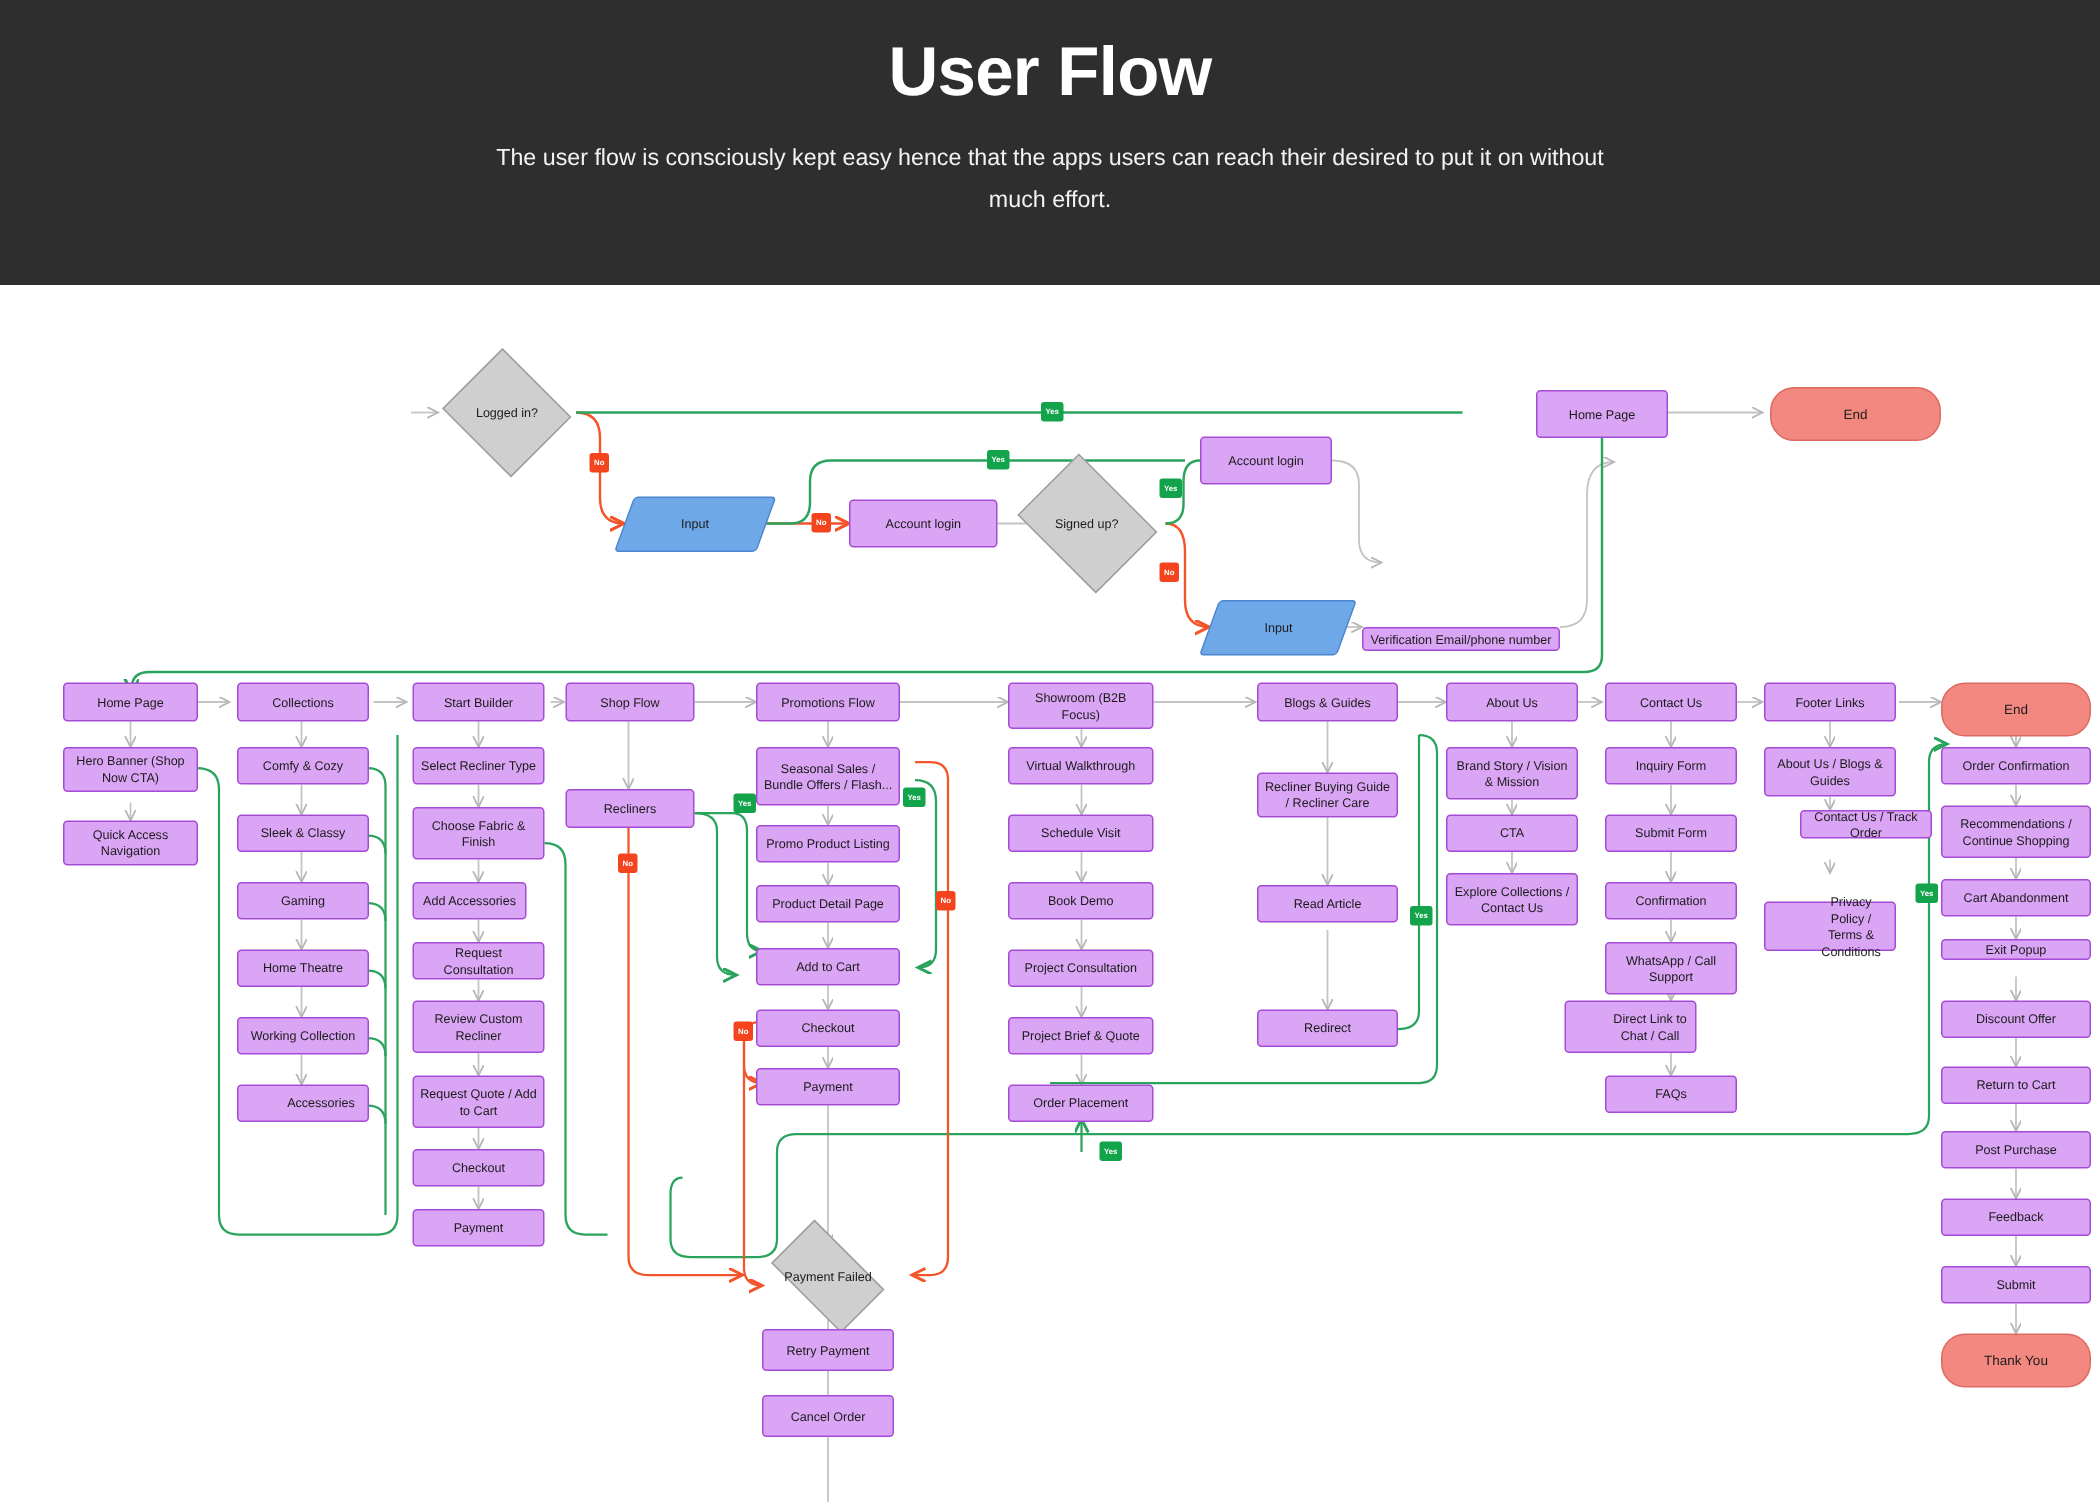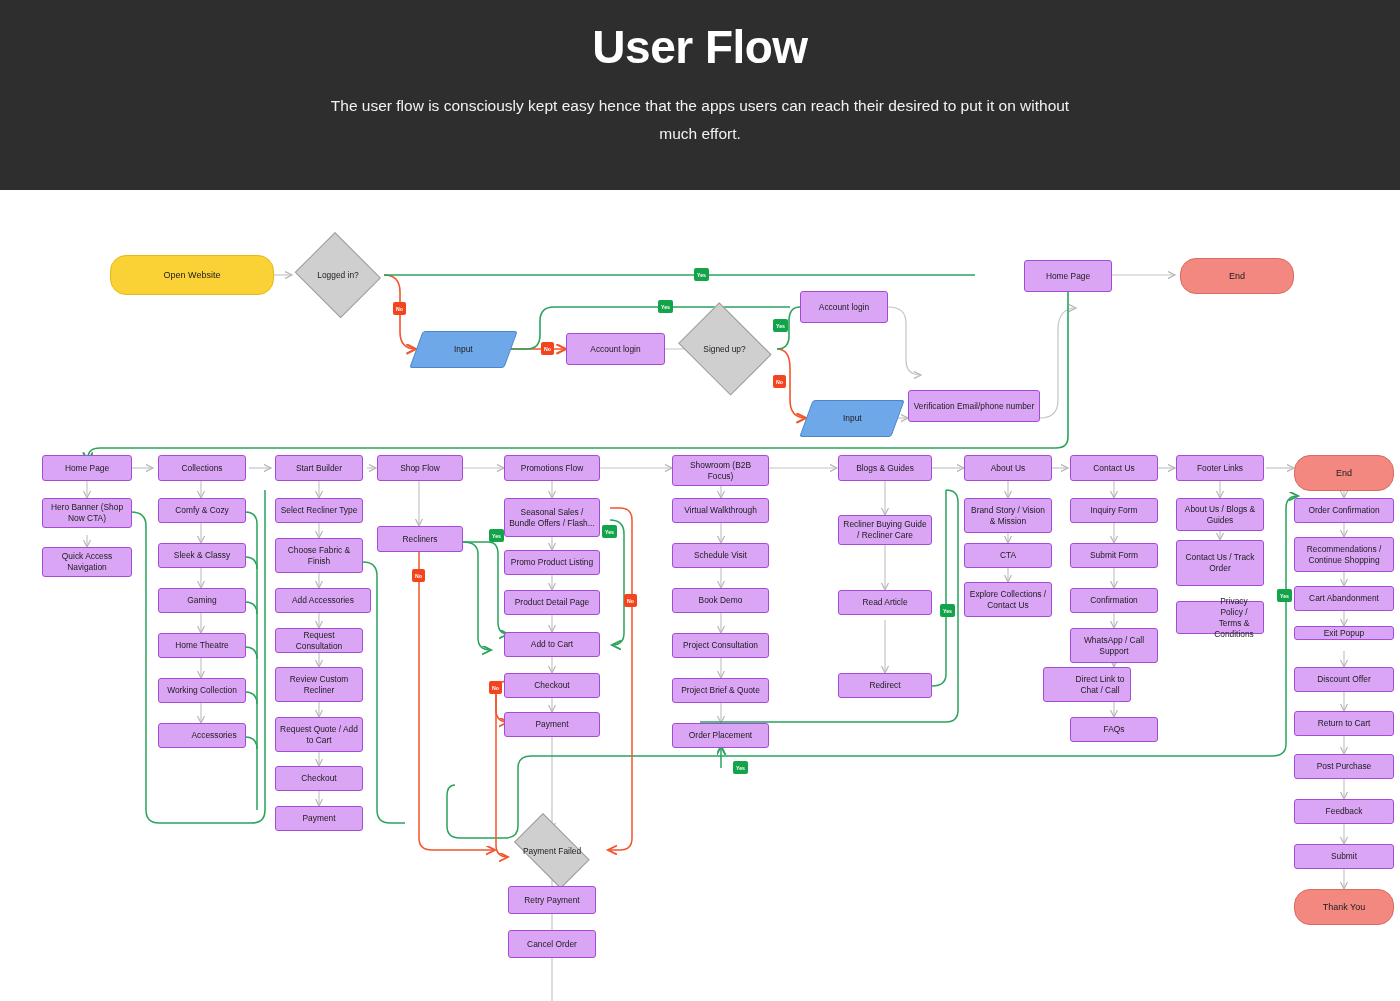--- a/index.html
+++ b/index.html
@@ -251,21 +251,20 @@
 
         <path d="M419,352 L419,648 Q419,660 432,660 L495,660" marker-end="url(#ared)"></path>
 
         <path d="M508,491 Q496,491 496,503 L496,520 Q496,532 508,532" marker-end="url(#ared)"></path>
         <path d="M496,503 L496,655 Q496,667 508,667" marker-end="url(#ared)"></path>
 
         <path d="M610,318 L620,318 Q632,318 632,330 L632,648 Q632,660 620,660 L608,660" marker-end="url(#ared)"></path>
       </g>
     </svg>
 
-    <div class="node yellow" style="left:110px; top:65px; width:164px; height:40px;">Open Website</div>
 
     <div class="diamond" style="left:292px; top:45px; width:92px; height:80px;">
       <div class="dshape"></div>
       <div class="dlabel">Logged in?</div>
     </div>
 
     <div class="node blue para" style="left:416px; top:141px; width:95px; height:37px;">
       <span>Input</span>
     </div>
 
@@ -275,21 +274,21 @@
       <div class="dshape"></div>
       <div class="dlabel">Signed up?</div>
     </div>
 
     <div class="node purple" style="left:800px; top:101px; width:88px; height:32px;">Account login</div>
 
     <div class="node blue para" style="left:806px; top:210px; width:92px; height:37px;">
       <span>Input</span>
     </div>
 
-    <div class="node purple" style="left:908px; top:200px; width:132px; height:32px;">Verification Email/phone number</div>
+    <div class="node purple" style="left:908px; top:228px; width:132px; height:16px;">Verification Email/phone number</div>
 
     <div class="node purple" style="left:1024px; top:70px; width:88px; height:32px;">Home Page</div>
 
     <div class="node salmon" style="left:1180px; top:68px; width:114px; height:36px;">End</div>
 
     <div class="badge no" style="left:393px; top:112px;">No</div>
     <div class="badge yes" style="left:694px; top:78px;">Yes</div>
     <div class="badge no" style="left:541px; top:152px;">No</div>
     <div class="badge yes" style="left:658px; top:110px;">Yes</div>
     <div class="badge yes" style="left:773px; top:129px;">Yes</div>
@@ -302,21 +301,21 @@
         <div class="node purple" style="left: 158px; top: 265px; width: 88px; height: 26px;">Collections</div>
         <div class="node purple" style="left: 158px; top: 308px; width: 88px; height: 25px;">Comfy &amp; Cozy</div>
         <div class="node purple" style="left: 158px; top: 353px; width: 88px; height: 25px;">Sleek &amp; Classy</div>
         <div class="node purple" style="left: 158px; top: 398px; width: 88px; height: 25px;">Gaming</div>
         <div class="node purple" style="left: 158px; top: 443px; width: 88px; height: 25px;">Home Theatre</div>
         <div class="node purple" style="left: 158px; top: 488px; width: 88px; height: 25px;">Working Collection</div>
         <div class="node purple" style="left: 158px; top: 533px; width: 88px; height: 25px; padding-left: 28px;">Accessories</div>
         <div class="node purple" style="left: 275px; top: 265px; width: 88px; height: 26px;">Start Builder</div>
         <div class="node purple" style="left: 275px; top: 308px; width: 88px; height: 25px;">Select Recliner Type</div>
         <div class="node purple" style="left: 275px; top: 348px; width: 88px; height: 35px;">Choose Fabric &amp; Finish</div>
-        <div class="node purple" style="left: 275px; top: 398px; width: 96px; height: 25px;">Add Accessories</div>
+        <div class="node purple" style="left: 275px; top: 398px; width: 76px; height: 25px;">Add Accessories</div>
         <div class="node purple" style="left: 275px; top: 438px; width: 88px; height: 25px;">Request Consultation</div>
         <div class="node purple" style="left: 275px; top: 477px; width: 88px; height: 35px;">Review Custom Recliner</div>
         <div class="node purple" style="left: 275px; top: 527px; width: 88px; height: 35px;">Request Quote / Add to Cart</div>
         <div class="node purple" style="left: 275px; top: 576px; width: 88px; height: 25px;">Checkout</div>
         <div class="node purple" style="left: 275px; top: 616px; width: 88px; height: 25px;">Payment</div>
         <div class="node purple" style="left: 377px; top: 265px; width: 86px; height: 26px;">Shop Flow</div>
         <div class="node purple" style="left: 377px; top: 336px; width: 86px; height: 26px;">Recliners</div>
         <div class="node purple" style="left: 504px; top: 265px; width: 96px; height: 26px;">Promotions Flow</div>
         <div class="node purple" style="left: 504px; top: 308px; width: 96px; height: 39px;">Seasonal Sales / Bundle Offers / Flash...</div>
         <div class="node purple" style="left: 504px; top: 360px; width: 96px; height: 25px;">Promo Product Listing</div>
@@ -341,21 +340,21 @@
         <div class="node purple" style="left: 964px; top: 392px; width: 88px; height: 35px;">Explore Collections / Contact Us</div>
         <div class="node purple" style="left: 1070px; top: 265px; width: 88px; height: 26px;">Contact Us</div>
         <div class="node purple" style="left: 1070px; top: 308px; width: 88px; height: 25px;">Inquiry Form</div>
         <div class="node purple" style="left: 1070px; top: 353px; width: 88px; height: 25px;">Submit Form</div>
         <div class="node purple" style="left: 1070px; top: 398px; width: 88px; height: 25px;">Confirmation</div>
         <div class="node purple" style="left: 1070px; top: 438px; width: 88px; height: 35px;">WhatsApp / Call Support</div>
         <div class="node purple" style="left: 1043px; top: 477px; width: 88px; height: 35px; padding-left: 30px;">Direct Link to Chat / Call</div>
         <div class="node purple" style="left: 1070px; top: 527px; width: 88px; height: 25px;">FAQs</div>
         <div class="node purple" style="left: 1176px; top: 265px; width: 88px; height: 26px;">Footer Links</div>
         <div class="node purple" style="left: 1176px; top: 308px; width: 88px; height: 33px;">About Us / Blogs &amp; Guides</div>
-        <div class="node purple" style="left: 1176px; top: 350px; width: 88px; height: 46px;">Contact Us / Track Order</div>
+        <div class="node purple" style="left: 1200px; top: 350px; width: 88px; height: 19px;">Contact Us / Track Order</div>
         <div class="node purple" style="left: 1176px; top: 411px; width: 88px; height: 33px; padding-left: 32px;">Privacy Policy / Terms &amp; Conditions</div>
         <div class="node salmon" style="left: 1294px; top: 265px; width: 100px; height: 36px;">End</div>
         <div class="node purple" style="left: 1294px; top: 308px; width: 100px; height: 25px;">Order Confirmation</div>
         <div class="node purple" style="left: 1294px; top: 347px; width: 100px; height: 35px;">Recommendations / Continue Shopping</div>
         <div class="node purple" style="left: 1294px; top: 396px; width: 100px; height: 25px;">Cart Abandonment</div>
         <div class="node purple" style="left: 1294px; top: 436px; width: 100px; height: 14px;">Exit Popup</div>
         <div class="node purple" style="left: 1294px; top: 477px; width: 100px; height: 25px;">Discount Offer</div>
         <div class="node purple" style="left: 1294px; top: 521px; width: 100px; height: 25px;">Return to Cart</div>
         <div class="node purple" style="left: 1294px; top: 564px; width: 100px; height: 25px;">Post Purchase</div>
         <div class="node purple" style="left: 1294px; top: 609px; width: 100px; height: 25px;">Feedback</div>

